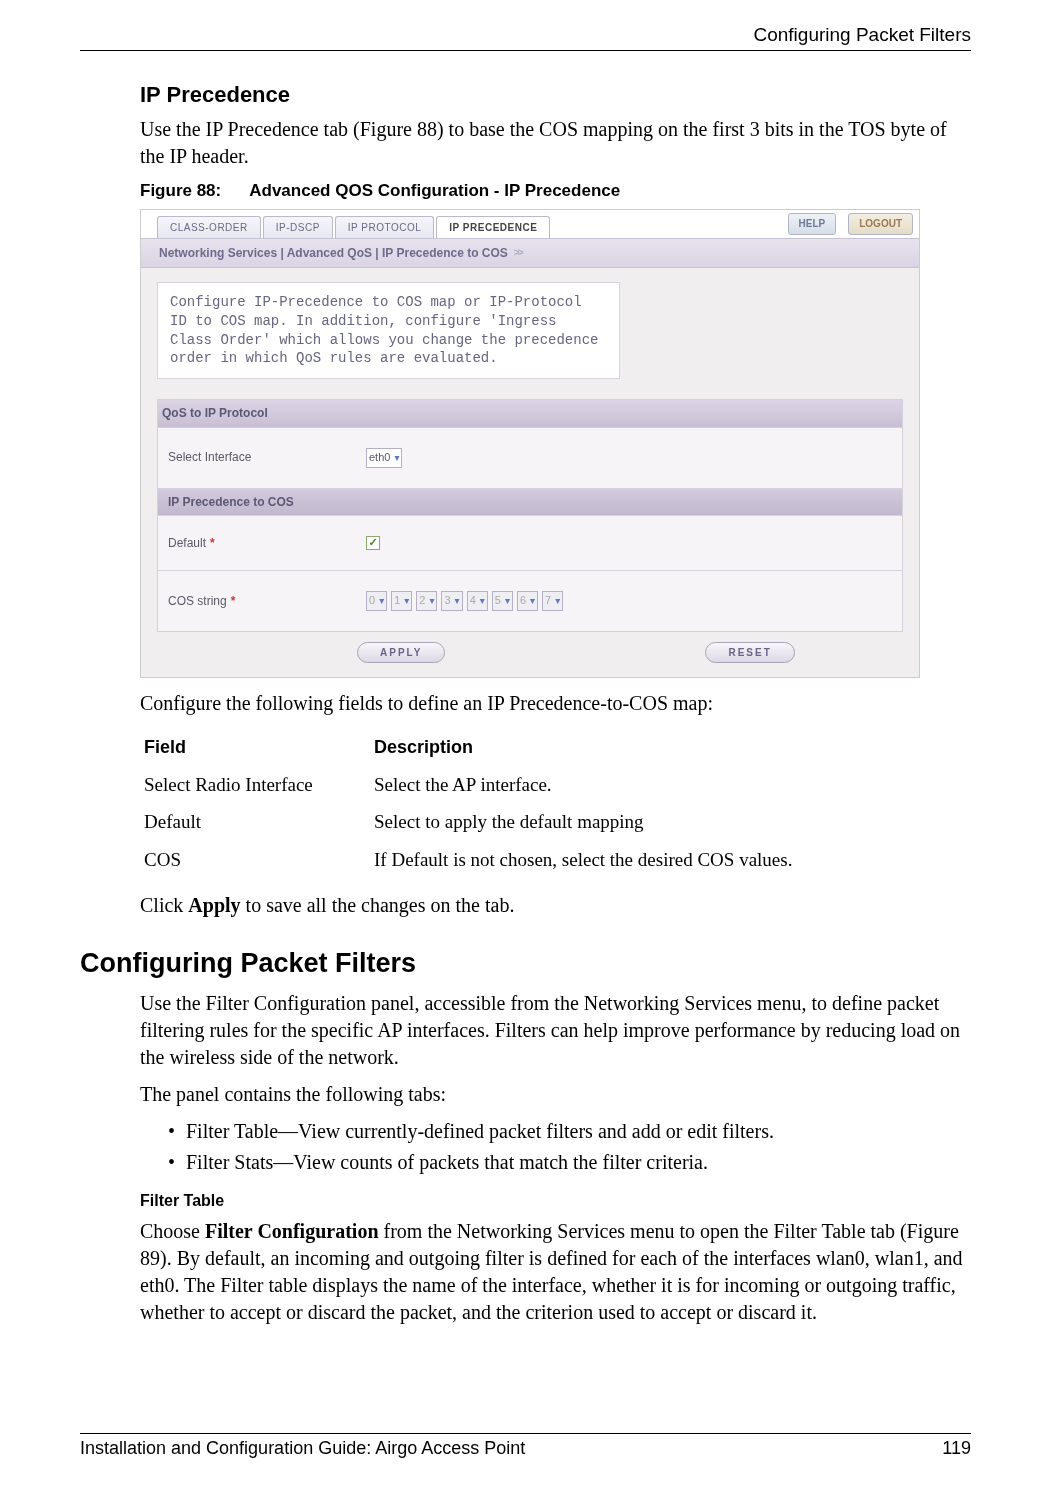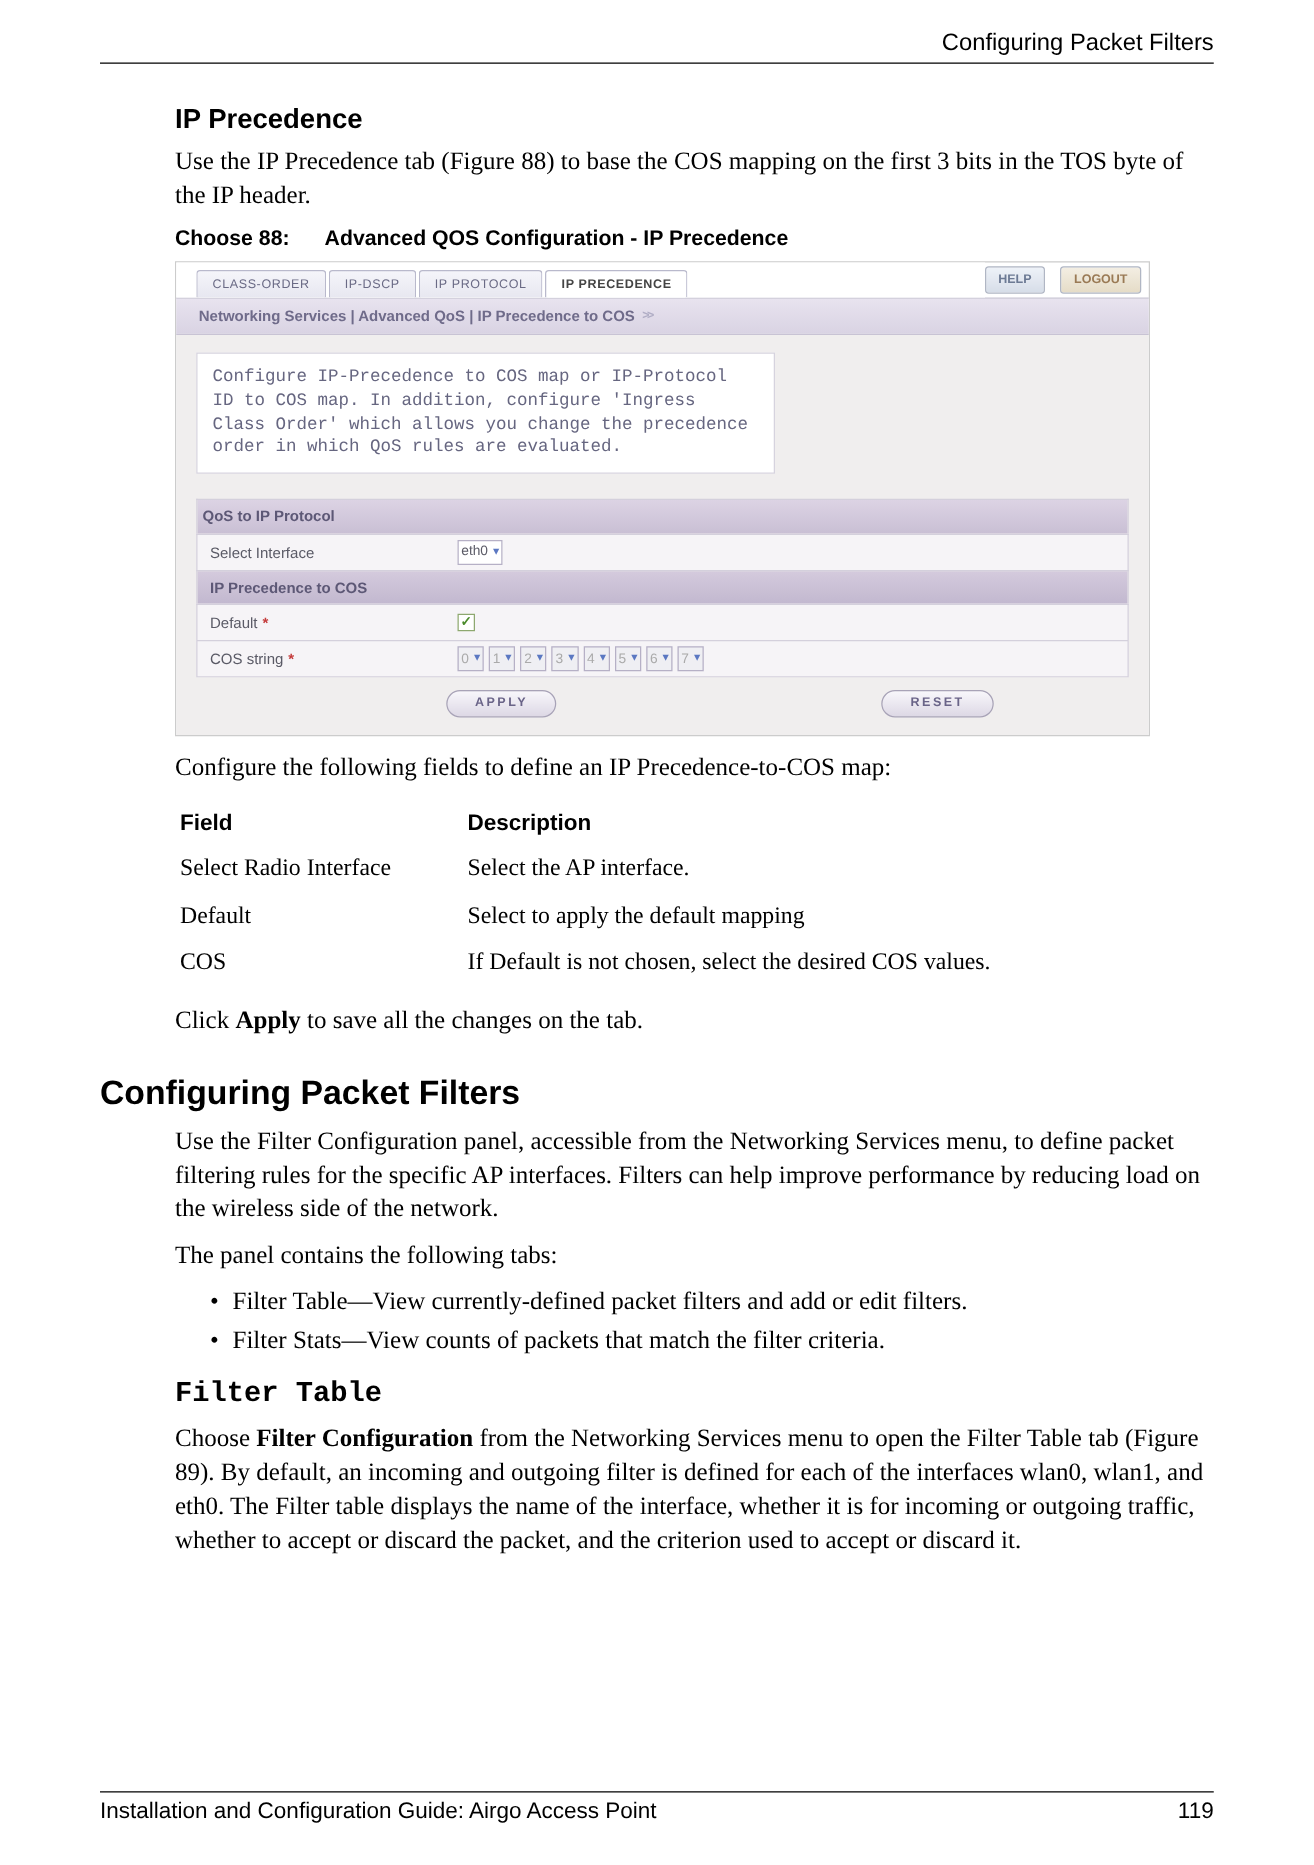--- a/index.html
+++ b/index.html
@@ -123,21 +123,21 @@
   .strip {
     display: flex;
     align-items: center;
     border: 1px solid #d4d0dc;
     border-bottom: none;
     background: #f6f4f7;
     font-size: 12px;
   }
   .strip:last-of-type { border-bottom: 1px solid #d4d0dc; }
   .strip .lbl { width: 200px; padding: 6px 10px; }
-  .strip .val { flex:1; padding: 4px 8px; display:flex; gap:4px; align-items:center;}
+  .strip .val { flex:1; padding: 20px 8px; display:flex; gap:4px; align-items:center;}
   .strip.header {
     background: linear-gradient(#dcd3e4,#c9bfd4);
     color: #5d5876;
     font-weight: bold;
     padding: 5px 4px;
   }
   .strip.header2 {
     background: linear-gradient(#d4cadd,#c2b8cf);
     color: #5d5876;
     font-weight: bold;
@@ -181,23 +181,23 @@
     font-family: Arial, Helvetica, sans-serif;
     font-weight: bold;
     font-size: 27px;
     margin-top: 26px;
     margin-bottom: 8px;
   }
   ul.bul { margin: 6px 0 14px 28px; }
   ul.bul li { margin-bottom: 4px; list-style: none; position:relative; padding-left: 18px;}
   ul.bul li::before { content:"•"; position:absolute; left:0; }
   h3.sub {
-    font-family: Liberation Mono, monospace;
-    font-weight: bold;
-    font-size: 23px;
+    font-family: Liberation Sans, sans-serif;
+    font-weight: bold;
+    font-size: 16px;
     margin: 12px 0 6px;
   }
   .footer-rule {
     position:absolute;
     left:80px; right:80px;
     bottom: 58px;
     border-top:1px solid #000;
   }
   .footer {
     position:absolute;
@@ -213,21 +213,21 @@
 
 <div class="header-title">Configuring Packet Filters</div>
 <div class="top-rule"></div>
 
 <div class="content">
 
   <h3 class="ip-prec">IP Precedence</h3>
   <p class="body">Use the IP Precedence tab (Figure 88) to base the COS mapping on the first 3 bits in the TOS byte of the IP header.</p>
 
   <div class="figcap">
-    <span class="figno">Choose 88:</span><span>Advanced QOS Configuration - IP Precedence</span>
+    <span class="figno">Figure 88:</span><span>Advanced QOS Configuration - IP Precedence</span>
   </div>
 
   <div class="screenshot">
     <div class="shot-top">
       <div class="tabbar">
         <div class="tab">CLASS-ORDER</div>
         <div class="tab">IP-DSCP</div>
         <div class="tab">IP PROTOCOL</div>
         <div class="tab active">IP PRECEDENCE</div>
       </div>

